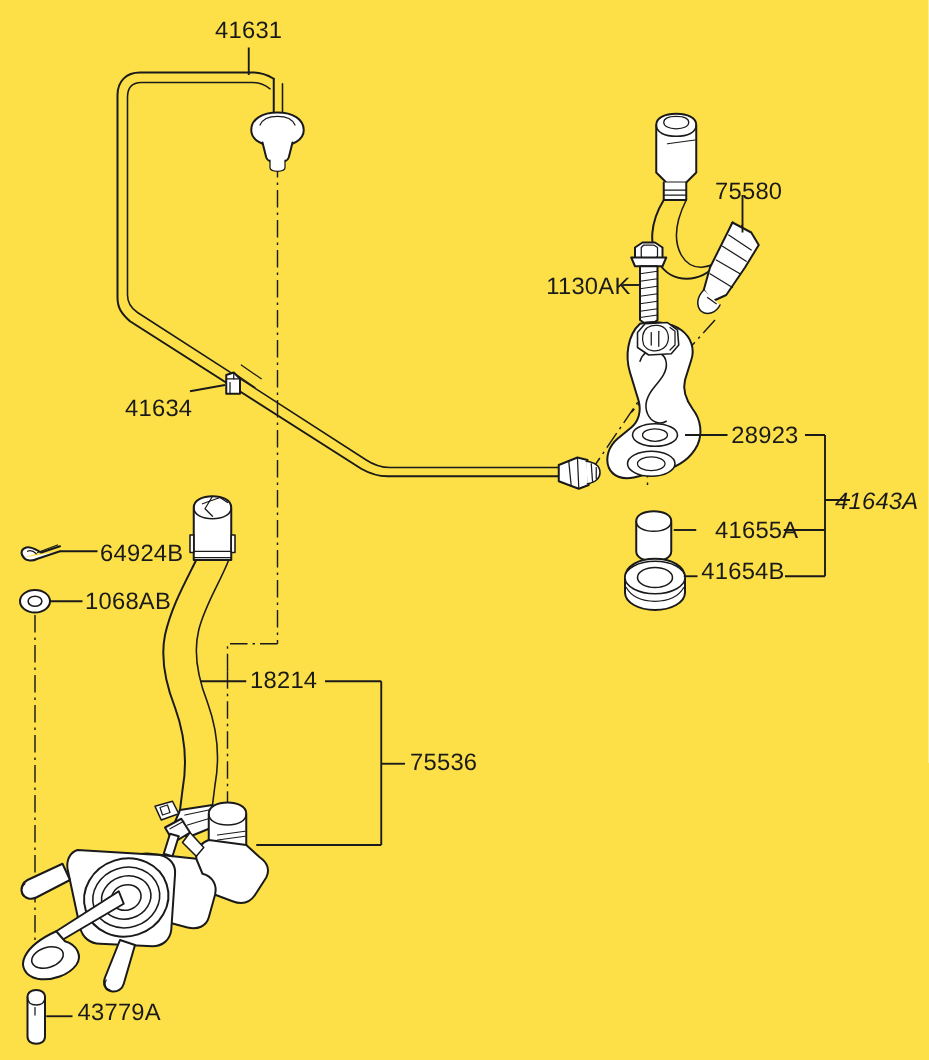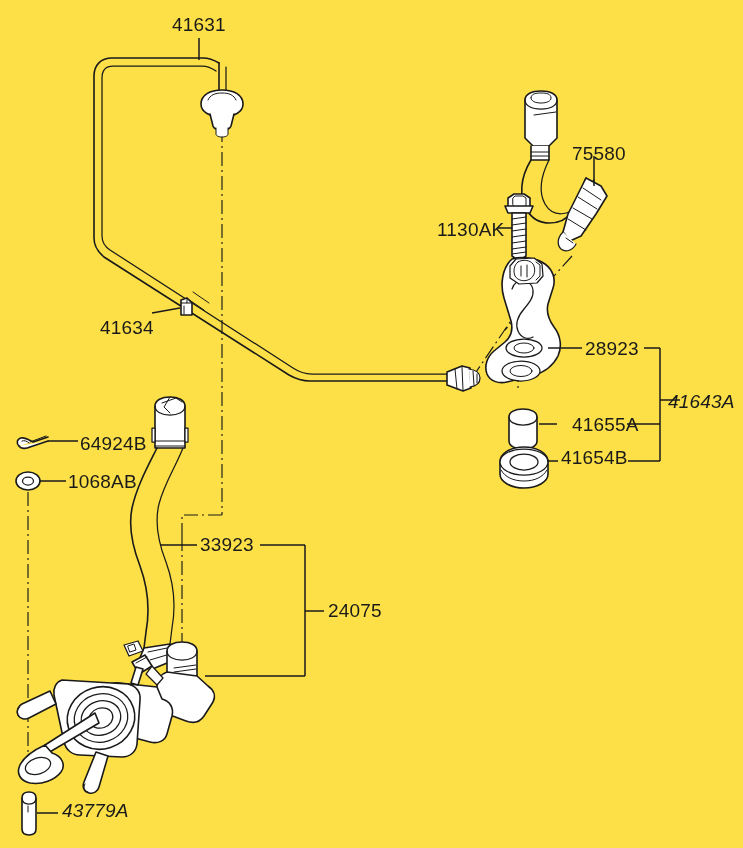--- a/index.html
+++ b/index.html
@@ -378,17 +378,17 @@
   <div class="part-label" style="left:172px; top:15px;">41631</div>
   <div class="part-label" style="left:572px; top:144px;">75580</div>
   <div class="part-label" style="left:437px; top:220px;">1130AK</div>
   <div class="part-label" style="left:100px; top:306px;margin-top:12px;">41634</div>
   <div class="part-label" style="left:585px; top:339px;">28923</div>
   <div class="part-label" style="left:668px; top:392px;font-style:italic;">41643A</div>
   <div class="part-label" style="left:572px; top:415px;">41655A</div>
   <div class="part-label" style="left:561px; top:436px;margin-top:12px;">41654B</div>
   <div class="part-label" style="left:80px;  top:434px;">64924B</div>
   <div class="part-label" style="left:68px;  top:472px;">1068AB</div>
-  <div class="part-label" style="left:200px; top:535px;">33923</div>
-  <div class="part-label" style="left:328px; top:601px;">24075</div>
-  <div class="part-label" style="left:62px;  top:801px;font-style:italic;">43779A</div>
+  <div class="part-label" style="left:200px; top:535px;">18214</div>
+  <div class="part-label" style="left:328px; top:601px;">75536</div>
+  <div class="part-label" style="left:62px;  top:801px;">43779A</div>
 
 </div>
 
 </body></html>

